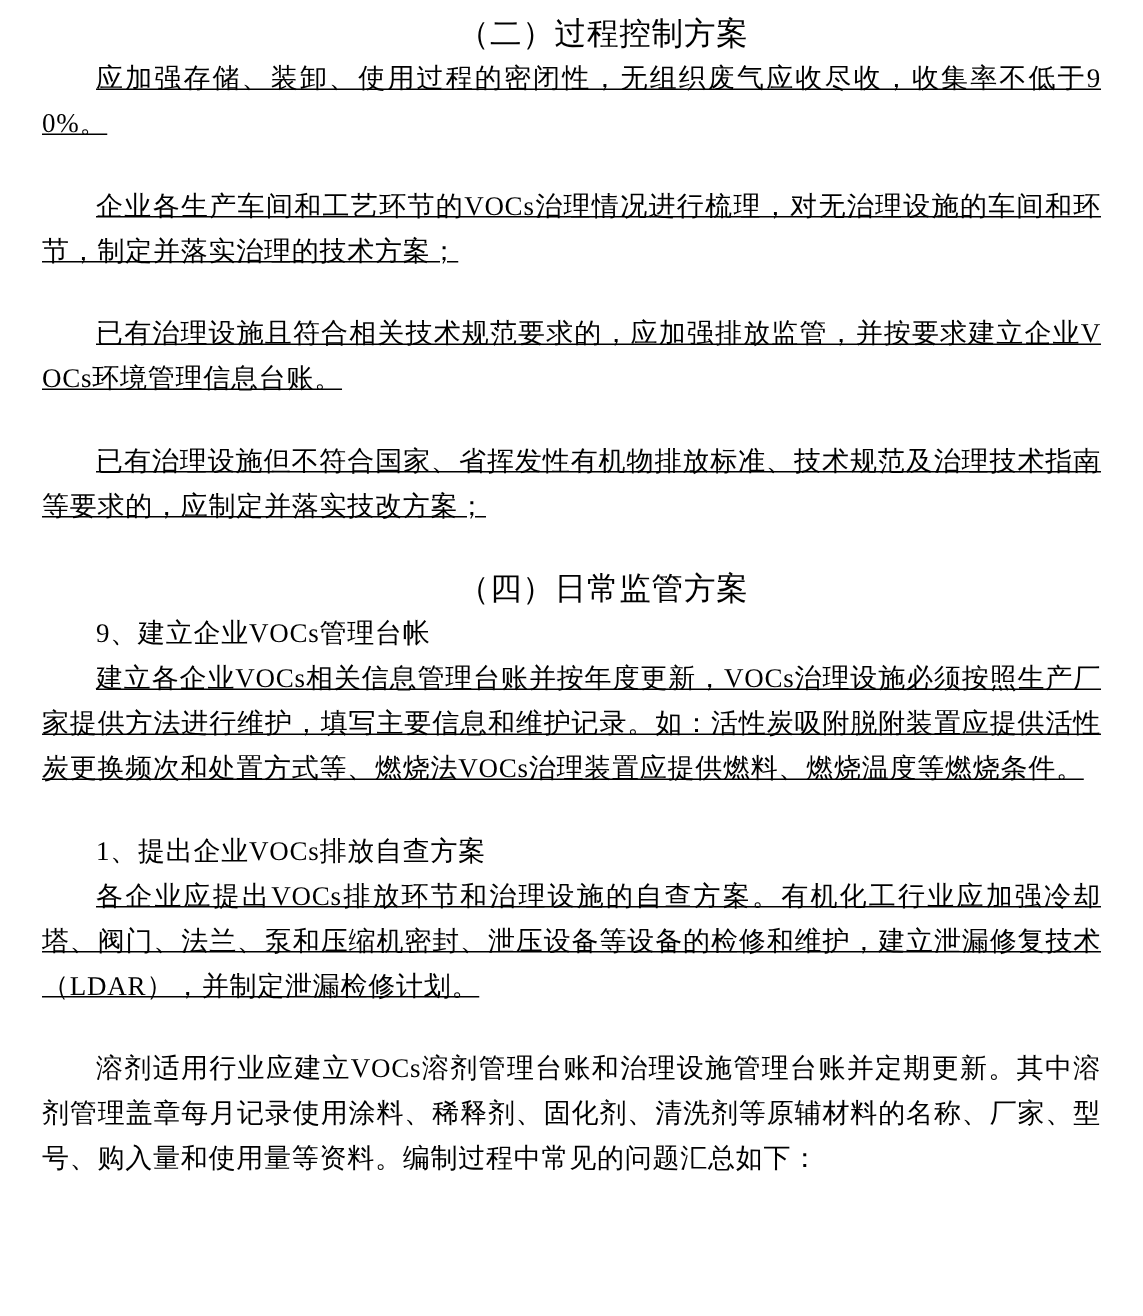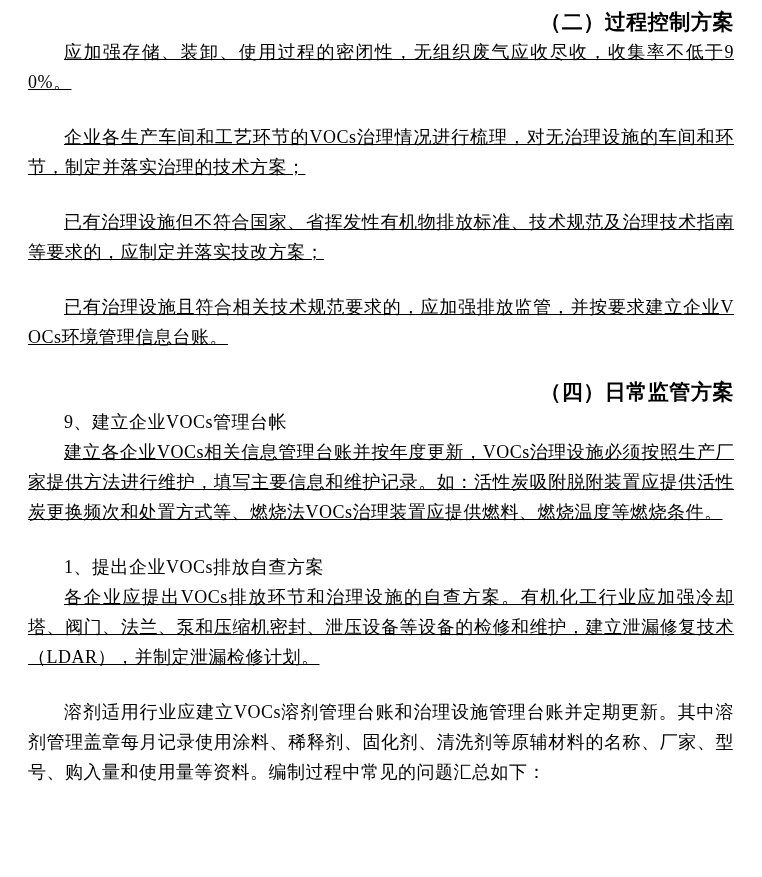--- a/index.html
+++ b/index.html
@@ -21,36 +21,36 @@
   }
   .block {
     margin: 0;
     text-indent: 2em;
     text-align: justify;
     text-justify: inter-ideograph;
     letter-spacing: 0.5px;
     word-break: break-all;
   }
   .heading {
-    font-weight: bold;
-    text-align: right;
+    font-weight: normal;
+    text-align: center;
   }
   .gap {
     margin-bottom: 25px;
     text-decoration: underline;
   }
 </style>
 </head>
 <body>
 
 <div class="doc">
   <h3 class="block heading">（二）过程控制方案</h3>
   <p class="block gap">应加强存储、装卸、使用过程的密闭性，无组织废气应收尽收，收集率不低于90%。</p>
   <p class="block gap">企业各生产车间和工艺环节的VOCs治理情况进行梳理，对无治理设施的车间和环节，制定并落实治理的技术方案；</p>
+  <p class="block gap">已有治理设施且符合相关技术规范要求的，应加强排放监管，并按要求建立企业VOCs环境管理信息台账。</p>
   <p class="block gap">已有治理设施但不符合国家、省挥发性有机物排放标准、技术规范及治理技术指南等要求的，应制定并落实技改方案；</p>
-  <p class="block gap">已有治理设施且符合相关技术规范要求的，应加强排放监管，并按要求建立企业VOCs环境管理信息台账。</p>
   <h3 class="block heading">（四）日常监管方案</h3>
   <p class="block">9、建立企业VOCs管理台帐</p>
   <p class="block gap">建立各企业VOCs相关信息管理台账并按年度更新，VOCs治理设施必须按照生产厂家提供方法进行维护，填写主要信息和维护记录。如：活性炭吸附脱附装置应提供活性炭更换频次和处置方式等、燃烧法VOCs治理装置应提供燃料、燃烧温度等燃烧条件。</p>
   <p class="block">1、提出企业VOCs排放自查方案</p>
   <p class="block gap">各企业应提出VOCs排放环节和治理设施的自查方案。有机化工行业应加强冷却塔、阀门、法兰、泵和压缩机密封、泄压设备等设备的检修和维护，建立泄漏修复技术（LDAR），并制定泄漏检修计划。</p>
   <p class="block">溶剂适用行业应建立VOCs溶剂管理台账和治理设施管理台账并定期更新。其中溶剂管理盖章每月记录使用涂料、稀释剂、固化剂、清洗剂等原辅材料的名称、厂家、型号、购入量和使用量等资料。编制过程中常见的问题汇总如下：</p>
 </div>
 
 </body></html>

